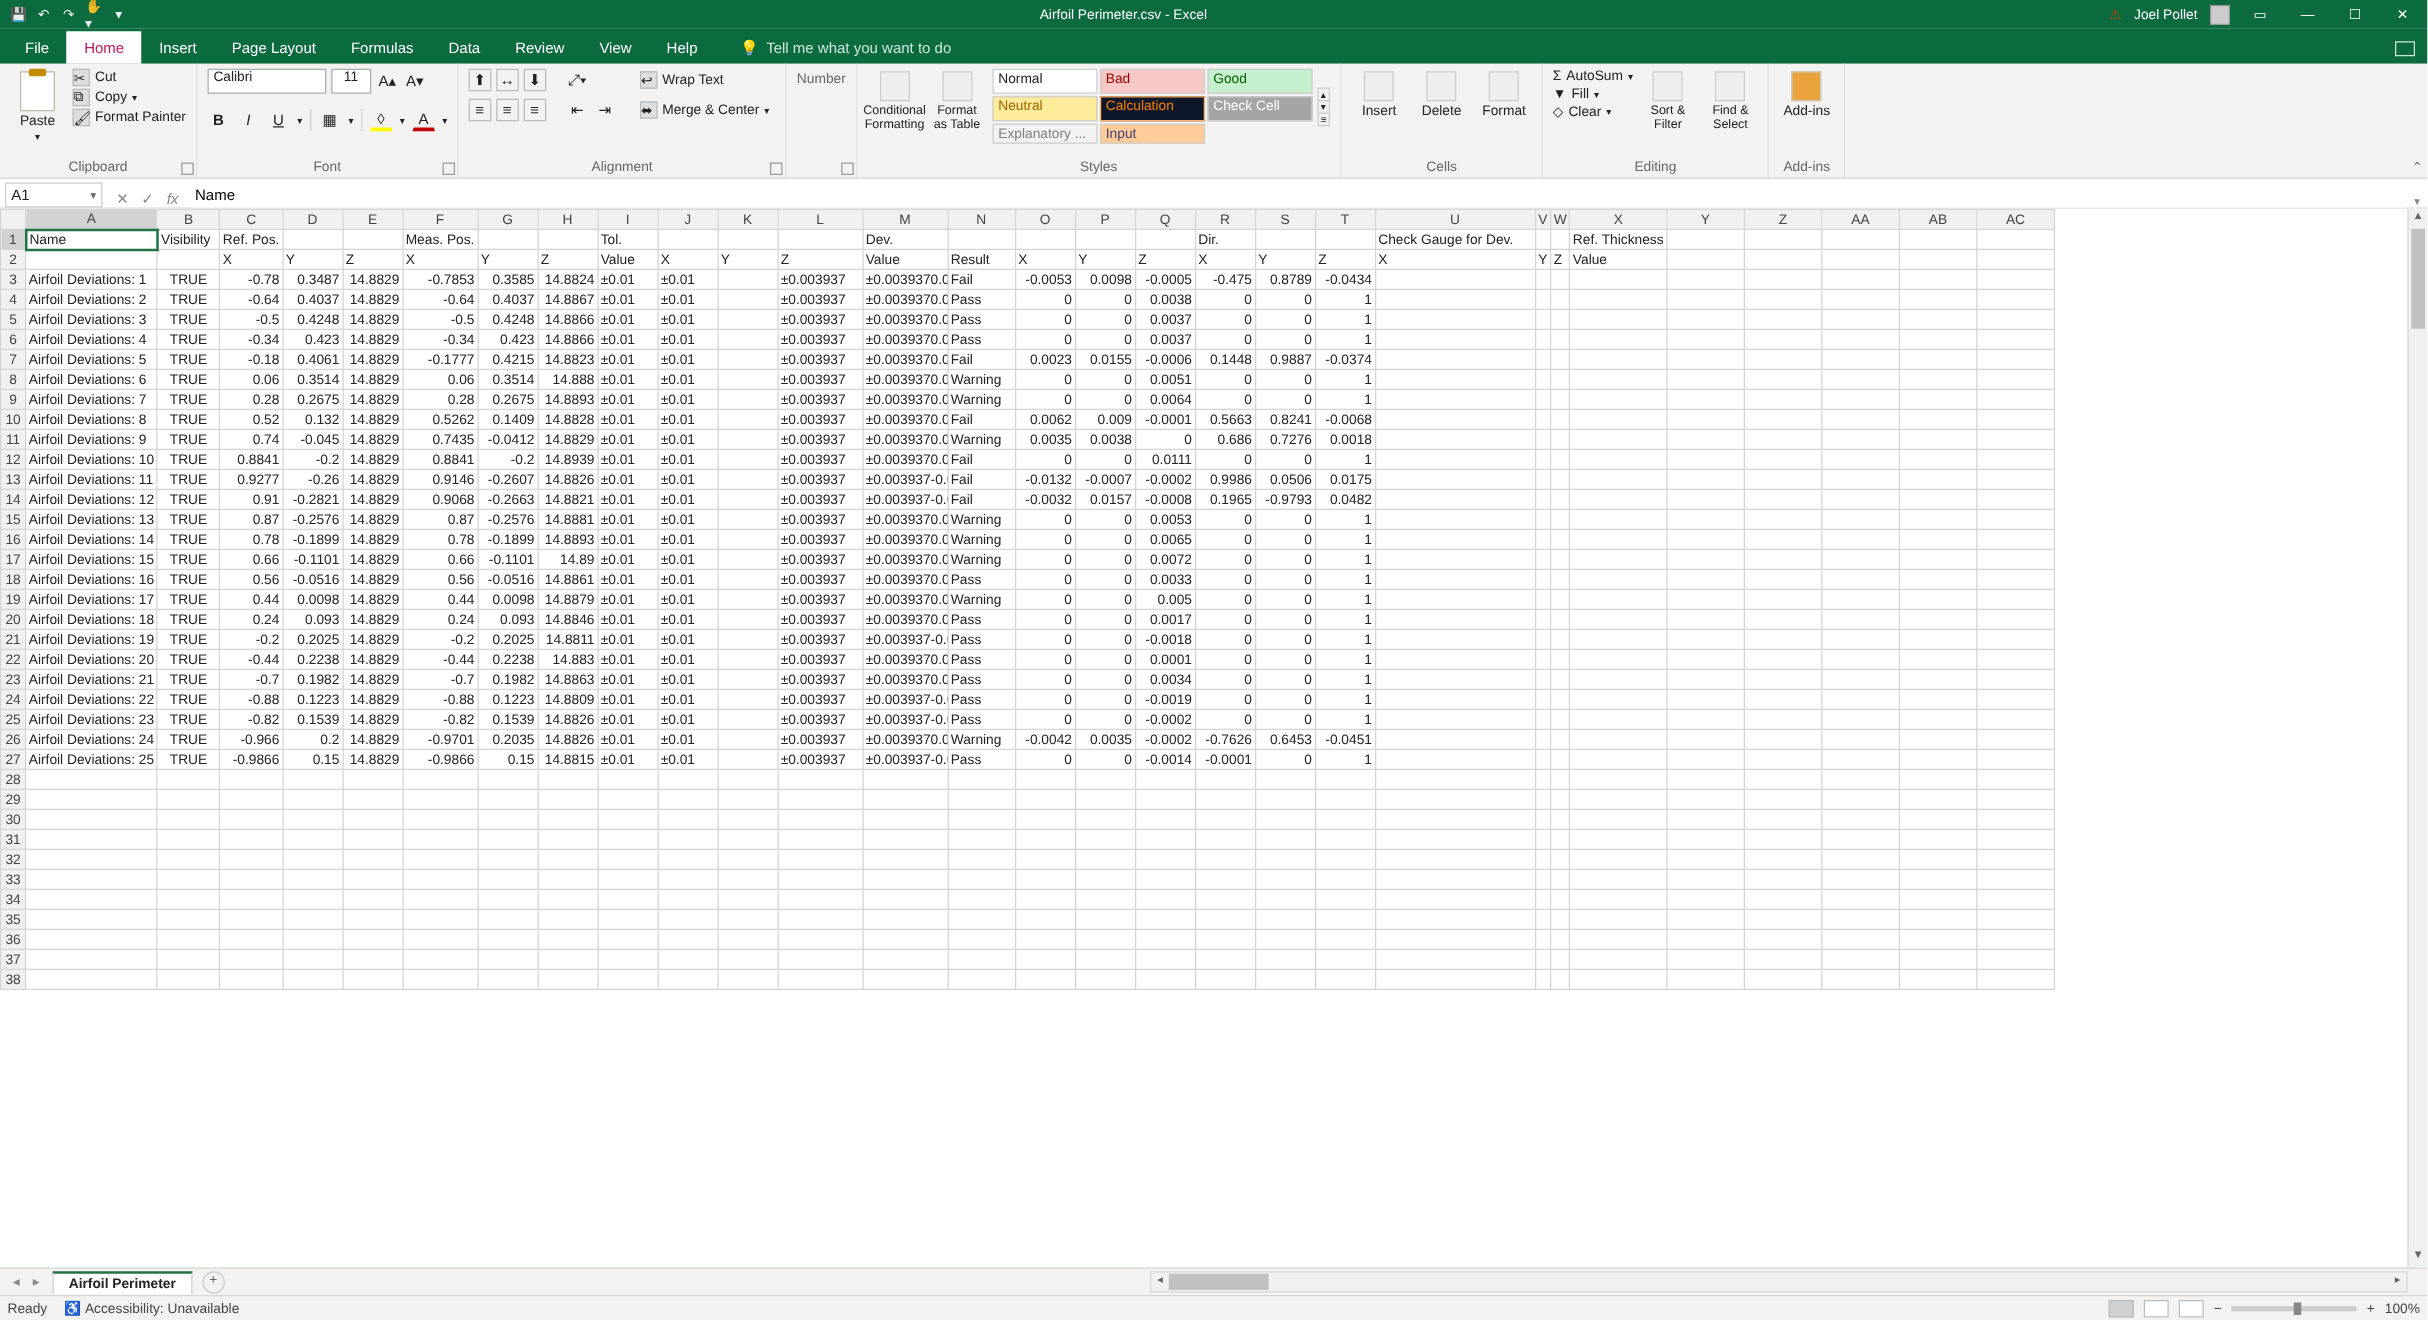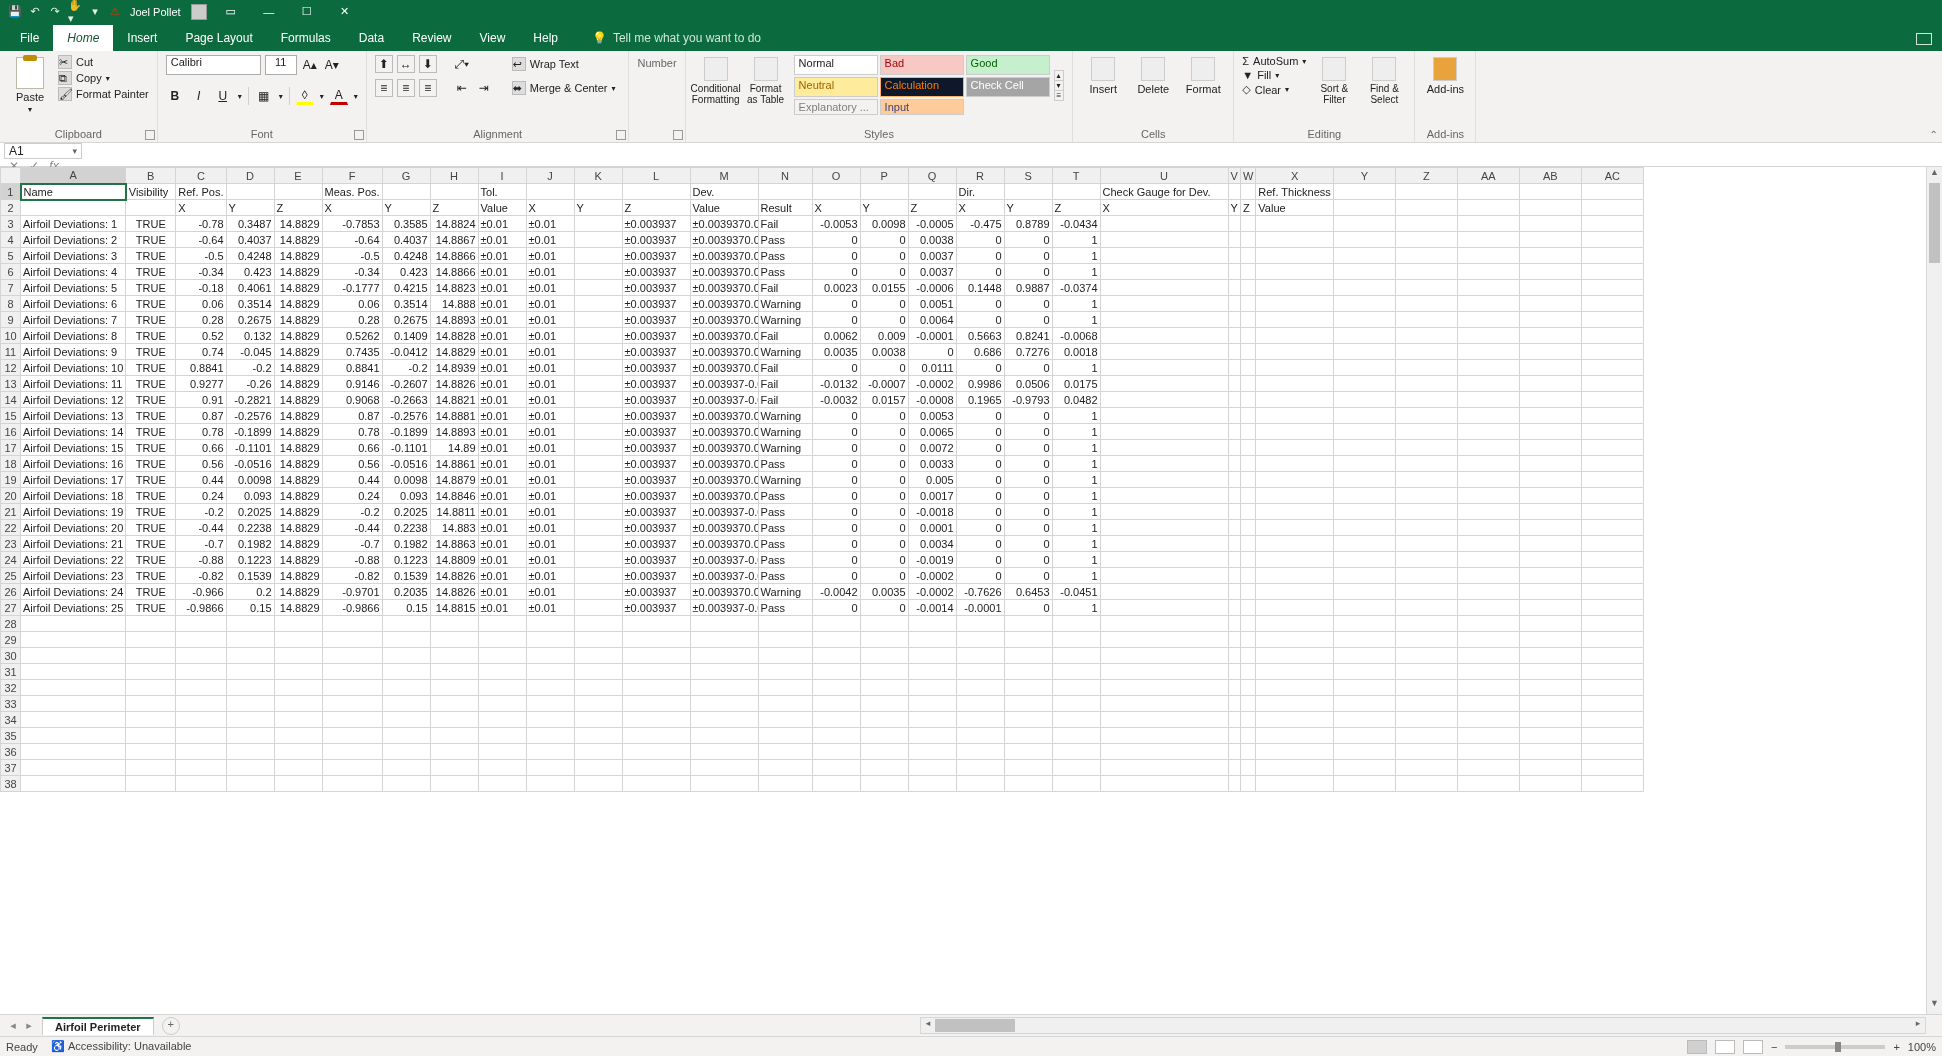--- a/index.html
+++ b/index.html
@@ -10,21 +10,21 @@
   .titlebar .qat { display:flex; gap:6px; padding:0 8px; align-items:center; }
   .titlebar .qat span { width:14px; height:14px; display:inline-flex; align-items:center; justify-content:center; opacity:.9;}
   .titlebar .center { flex:1; text-align:center; }
   .titlebar .right { display:flex; gap:10px; align-items:center; padding-right:6px;}
   .titlebar .avatar { width:16px; height:16px; background:#ccc; border:1px solid #999;}
   .winbtn { width:28px; text-align:center; }
 
   
   .tabs { background:#0b6a3e; height:28px; display:flex; align-items:flex-end; color:#fff; font-size:12px; padding-left:6px;}
   .tab { padding:6px 14px; cursor:pointer; }
-  .tab.active { background:#fff; color:#14532d;font-style:italic; }
+  .tab.active { background:#fff; color:#be185d; }
   .tellme { display:flex; gap:6px; align-items:center; color:#cfe7d8; margin-left:20px; padding-bottom:6px;}
   .ribbon-right { margin-left:auto; padding:6px 10px 6px 0;}
   .ribbon-share { width:16px; height:12px; border:1px solid #cfe7d8; }
 
   
   .ribbon { background:#f3f2f1; border-bottom:1px solid #d6d6d6; height:92px; display:flex; position:relative;}
   .ribbon .group { border-right:1px solid #e1dfdd; padding:4px 8px 2px 8px; display:flex; flex-direction:column; justify-content:space-between;}
   .ribbon .group .label { text-align:center; font-size:11px; color:#666; padding-top:2px;}
   .ribbon .group .content { display:flex; gap:6px; align-items:flex-start; flex:1;}
   .bigbtn { display:flex; flex-direction:column; align-items:center; width:44px; gap:2px; font-size:11px; text-align:center; padding-top:2px;}
@@ -63,21 +63,21 @@
   .sc-input{background:#ffcc99;color:#3f3f76;}
 
   .editgrp .row{display:flex;gap:4px;align-items:center;font-size:11px;white-space:nowrap;}
 
   .launcher{position:absolute;bottom:2px;right:2px;width:10px;height:10px;border:1px solid #999;}
   .group{position:relative;}
 
   .collapse-ribbon{position:absolute;right:4px;bottom:2px;font-size:10px;color:#666;}
 
   
-  .fxbar { height:24px; border-bottom:1px solid #d6d6d6; display:flex; align-items:flex-start; background:#fff;flex-direction:column;}
+  .fxbar { height:24px; border-bottom:1px solid #d6d6d6; display:flex; align-items:flex-end; background:#fff;}
   .namebox { width:78px; border:1px solid #ccc; height:20px; margin:0 2px 0 4px; font-size:12px; padding:0 4px; display:flex;align-items:center; justify-content:space-between;}
   .namebox .dd{font-size:9px;color:#666;}
   .fx-btns{display:flex;gap:4px;padding:0 6px;color:#888;}
   .fx-btns span{width:16px;text-align:center;}
   .formula{flex:1;border:none;height:20px;font-size:12px;padding:0 4px;outline:none;}
 
   
   .gridwrap{position:relative; height:calc(1056px - 23px - 28px - 92px - 24px - 22px - 20px); overflow:hidden; background:#fff;}
   table.sheet { border-collapse:collapse; table-layout:fixed;}
   table.sheet th, table.sheet td { border:1px solid #d4d4d4; font-size:11px; height:16px; overflow:hidden; white-space:nowrap; padding:0 2px;}
@@ -126,20 +126,21 @@
 <body>
 
 <div class="titlebar">
   <div class="qat">
     <span>💾</span>
     <span>↶</span>
     <span>↷</span>
     <span>✋▾</span>
     <span>▾</span>
   </div>
+  <div class="center">Airfoil Perimeter.csv - Excel</div>
   <div class="right">
     <span class="warn-ico">⚠</span>
     <span>Joel Pollet</span>
     <span class="avatar"></span>
     <span class="winbtn">▭</span>
     <span class="winbtn">—</span>
     <span class="winbtn">☐</span>
     <span class="winbtn">✕</span>
   </div>
 </div>

